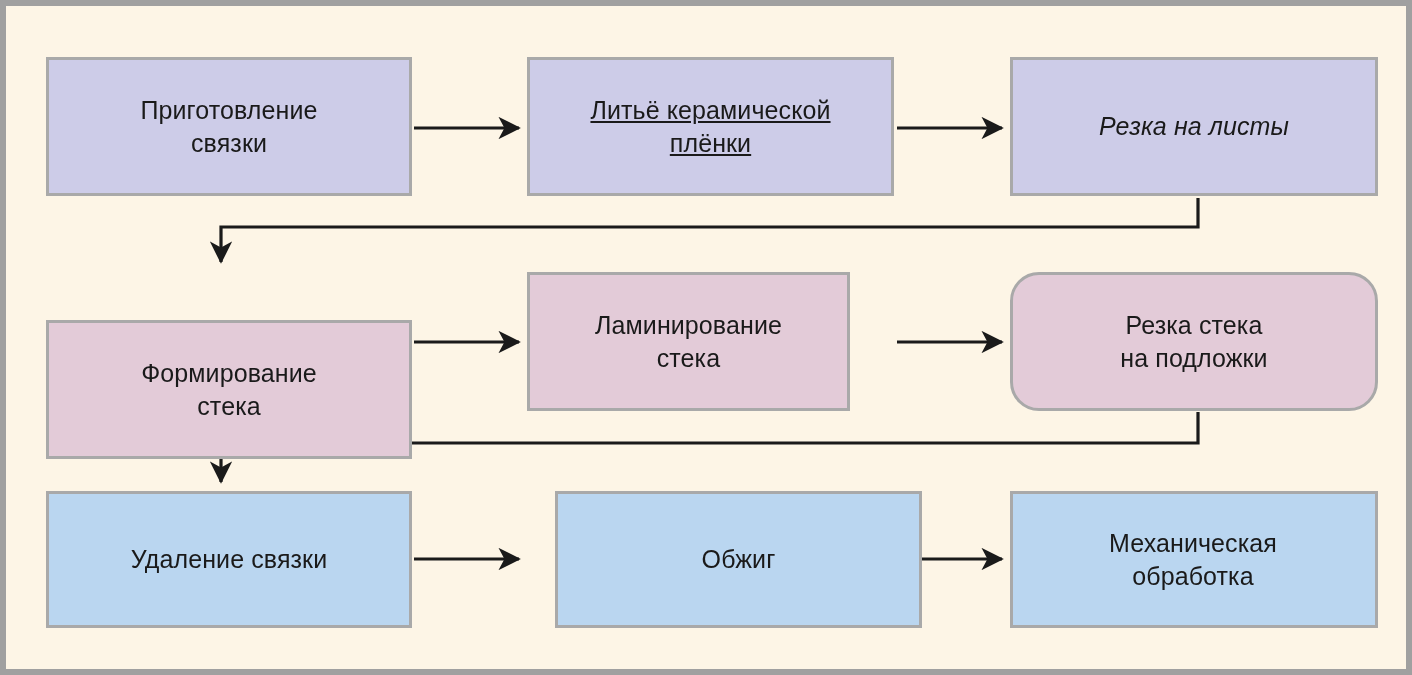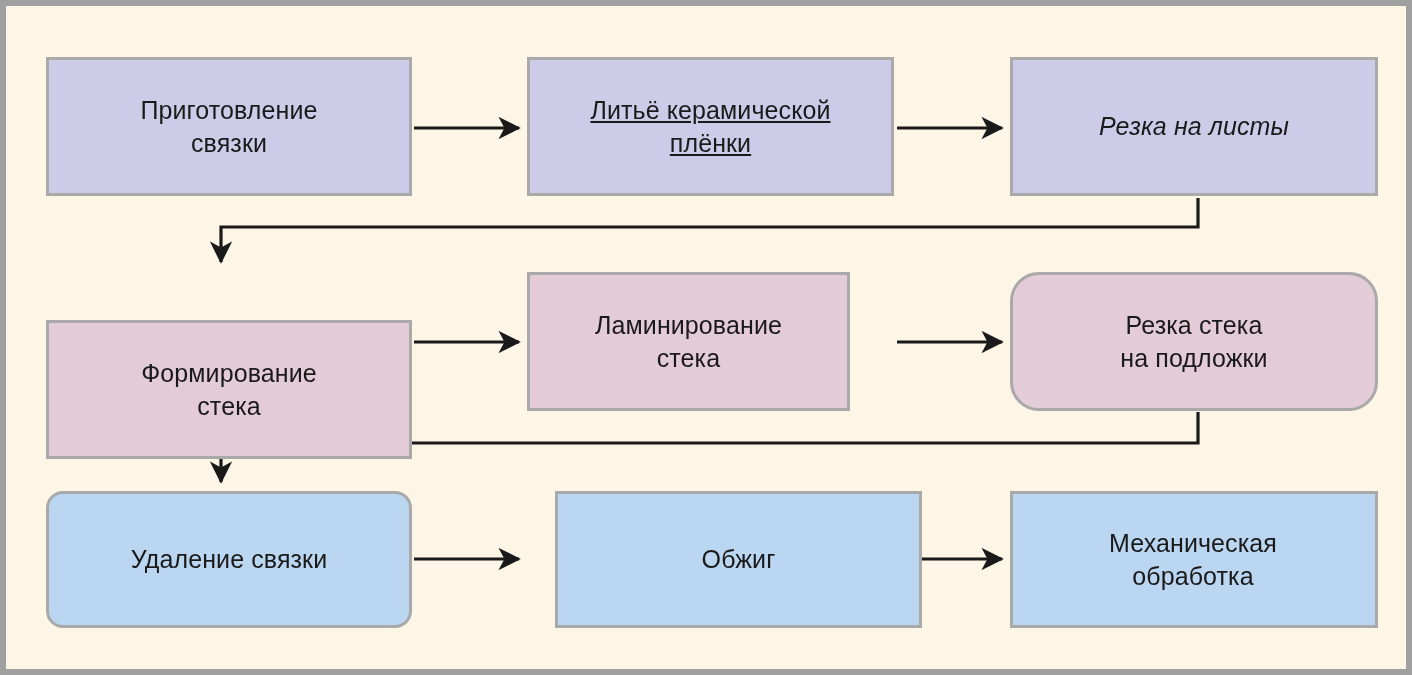--- a/index.html
+++ b/index.html
@@ -72,18 +72,18 @@
 плёнки</div>
   <div class="node" style="left: 1004px; top: 51px; width: 368px; height: 139px; background-color: rgb(205, 204, 232); border-color: rgb(169, 169, 169); font-style: italic;">Резка на листы</div>
 
   <div class="node" style="left: 40px; top: 266px; width: 366px; height: 139px; background-color: rgb(227, 203, 216); border-color: rgb(169, 169, 169); margin-top: 48px;">Формирование
 стека</div>
   <div class="node" style="left: 521px; top: 266px; width: 323px; height: 139px; background-color: rgb(227, 203, 216); border-color: rgb(169, 169, 169);">Ламинирование
 стека</div>
   <div class="node" style="left: 1004px; top: 266px; width: 368px; height: 139px; background-color: rgb(227, 203, 216); border-color: rgb(169, 169, 169); border-radius: 29px;">Резка стека
 на подложки</div>
 
-  <div class="node" style="left: 40px; top: 485px; width: 366px; height: 137px; background-color: rgb(186, 214, 240); border-color: rgb(169, 169, 169); border-radius: 17px;">Удаление связки</div>
+  <div class="node" style="left: 40px; top: 485px; width: 366px; height: 137px; background-color: rgb(186, 214, 240); border-color: rgb(169, 169, 169);">Удаление связки</div>
   <div class="node" style="left: 549px; top: 485px; width: 367px; height: 137px; background-color: rgb(186, 214, 240); border-color: rgb(169, 169, 169);">Обжиг</div>
   <div class="node" style="left: 1004px; top: 485px; width: 368px; height: 137px; background-color: rgb(186, 214, 240); border-color: rgb(169, 169, 169); padding-left: 8px;">Механическая
 обработка</div>
 
 </div>
 
 </body></html>

